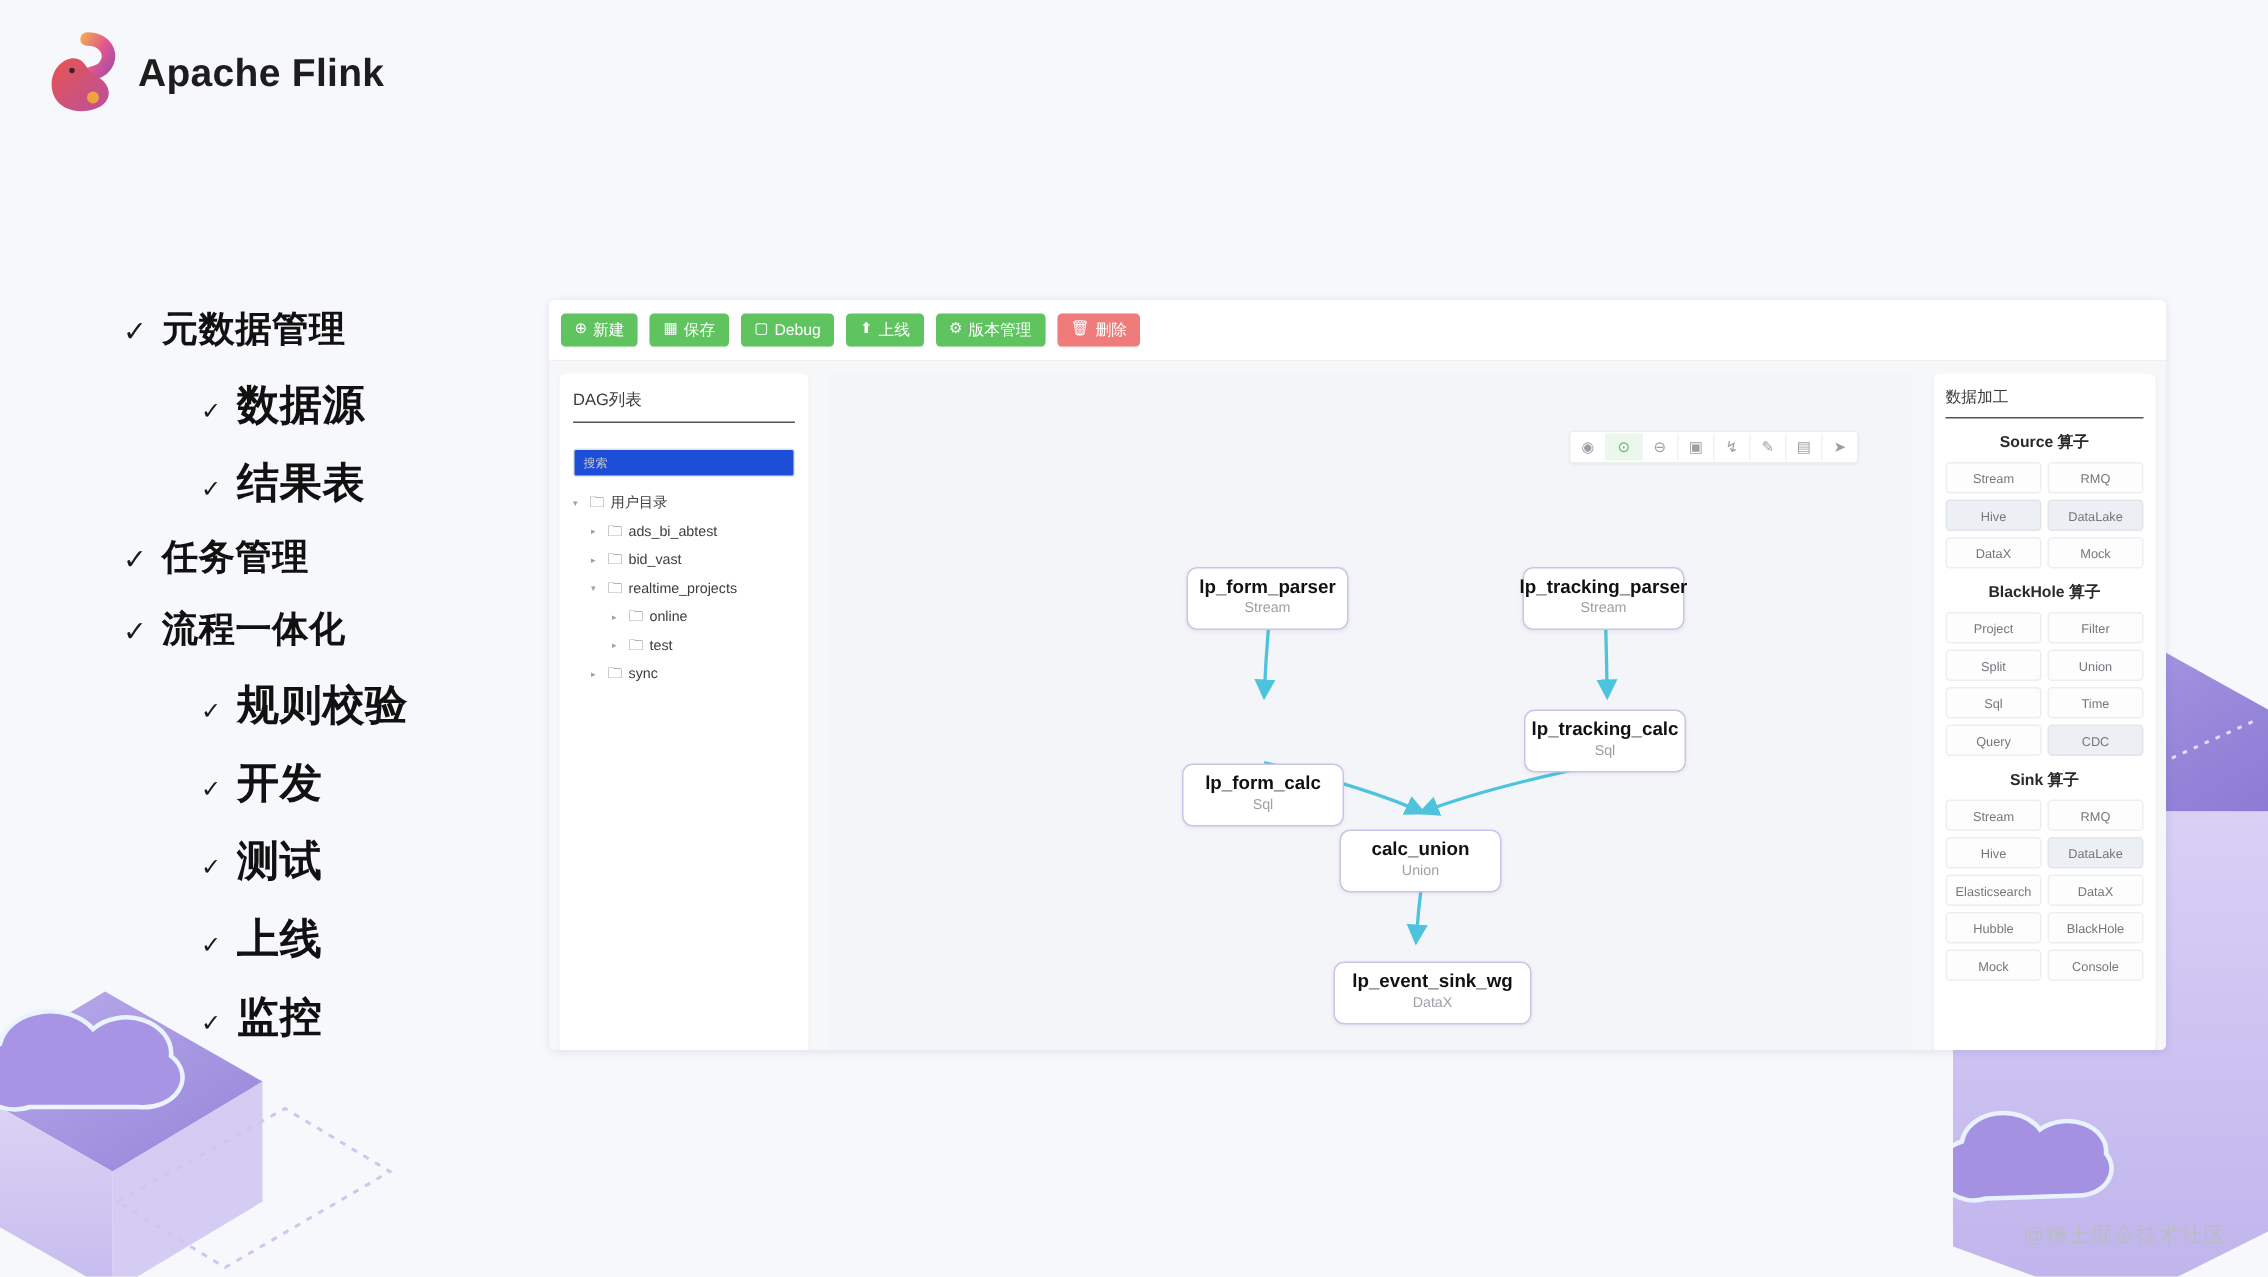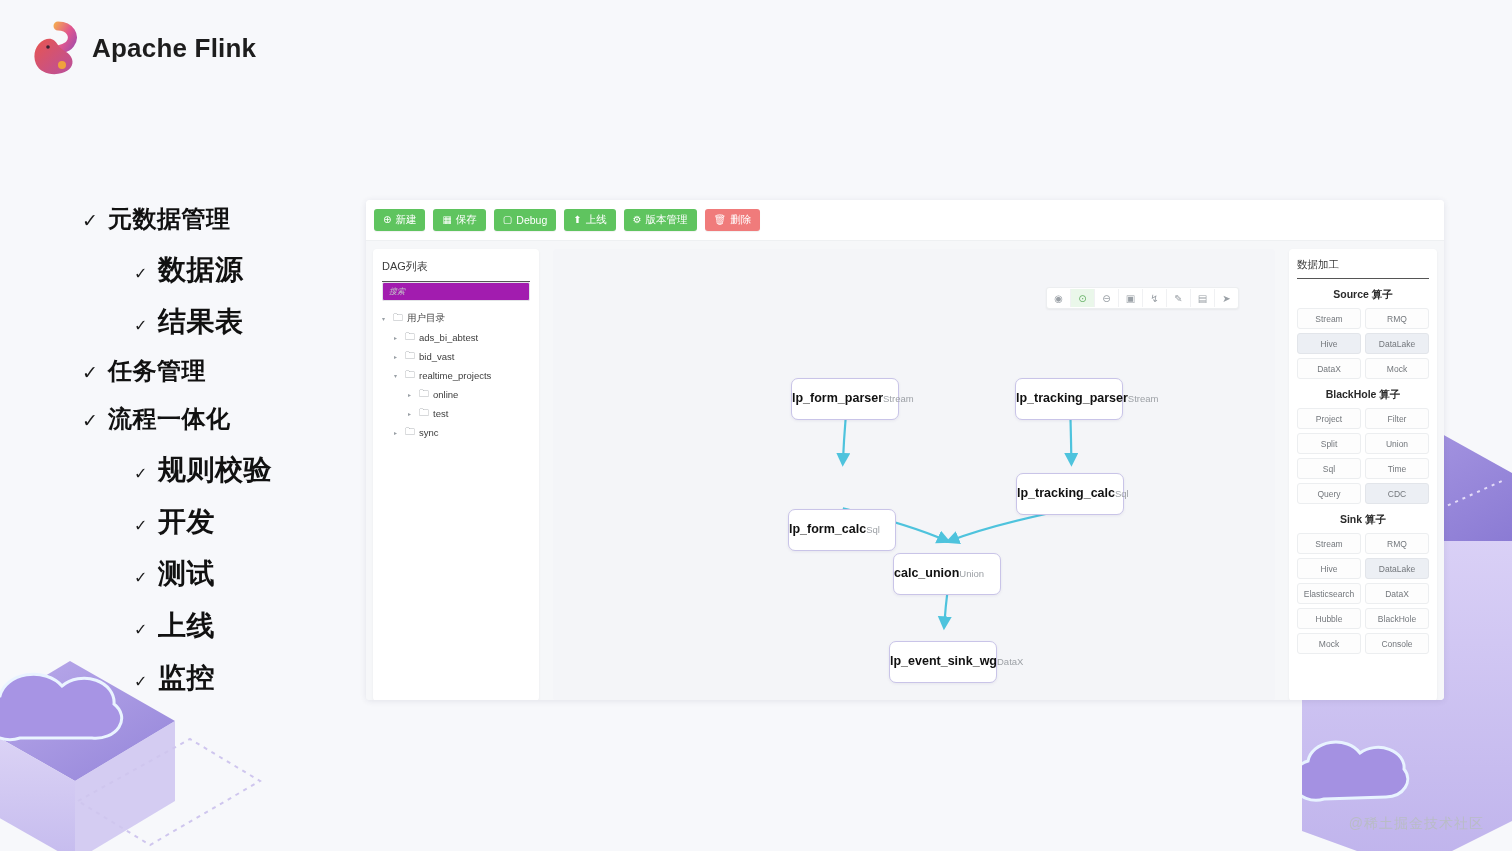--- a/index.html
+++ b/index.html
@@ -64,22 +64,22 @@
 
   .app-body{display:flex;height:460px;padding:8px 7px 0 7px;box-sizing:border-box;gap:14px;background:#f6f7f9;}
 
   
   .dag-panel{
     width:166px;background:#fff;border-radius:4px;padding:10px 9px;box-sizing:border-box;
     box-shadow:0 1px 3px rgba(0,0,0,.05);
   }
   .dag-title{font-size:11px;color:#3b3b3b;padding-bottom:7px;border-bottom:1px solid #555;}
   .dag-search{
-    margin-top:0;height:17px;border:1px solid #e2e4e7;border-radius:2px;
-    display:flex;align-items:center;padding:0 6px;background:#a21caf;font-style:italic;
+    margin-top:17px;height:17px;border:1px solid #e2e4e7;border-radius:2px;
+    display:flex;align-items:center;padding:0 6px;background:#1d4ed8;
   }
   .dag-search span{font-size:8px;color:#c3c5c8;}
   .tree{margin-top:8px;}
   .tnode{display:flex;align-items:center;gap:4px;height:19px;font-size:9.5px;color:#3c3c3c;white-space:nowrap;}
   .tnode .arrow{font-size:6px;color:#9aa0a6;width:7px;display:inline-block;}
   .tnode .folder{color:#6b7177;font-size:10px;}
   .ind1{padding-left:12px;}
   .ind2{padding-left:26px;}
 
   
@@ -100,21 +100,21 @@
     width:23px;height:18px;display:flex;align-items:center;justify-content:center;
     border-right:1px solid #f0f1f3;color:#9aa0a6;font-size:10px;
   }
   .ctool:last-child{border-right:none;}
   .ctool.active{background:#eaf7ea;color:#6ab36a;}
 
   .graph{position:absolute;inset:24px 0 0 0;}
   .node{
     position:absolute;background:#fff;border:1px solid #c9c4e8;border-radius:7px;
     box-shadow:0 1px 3px rgba(60,50,120,.08);
-    display:flex;flex-direction:row;align-items:center;
+    display:flex;flex-direction:column;align-items:center;justify-content:center;
     box-sizing:border-box;
   }
   .node .nm{font-size:12.5px;font-weight:bold;color:#111;white-space:nowrap;line-height:1.1;}
   .node .ty{font-size:9.5px;color:#9da1a6;line-height:1.3;margin-top:1px;}
 
   
   .op-panel{
     width:148px;background:#fff;border-radius:4px;padding:9px 8px;box-sizing:border-box;
     box-shadow:0 1px 3px rgba(0,0,0,.05);
   }
@@ -360,21 +360,21 @@
                 <div class="ty">Sql</div>
               </div>
               <div class="node" style="left: 463px; top: 200px; width: 108px; height: 42px;">
                 <div class="nm">lp_tracking_calc</div>
                 <div class="ty">Sql</div>
               </div>
               <div class="node" style="left: 340px; top: 280px; width: 108px; height: 42px;">
                 <div class="nm">calc_union</div>
                 <div class="ty">Union</div>
               </div>
-              <div class="node" style="left: 336px; top: 368px; width: 108px; height: 42px;">
+              <div class="node" style="left: 336px; top: 368px; width: 132px; height: 42px;">
                 <div class="nm">lp_event_sink_wg</div>
                 <div class="ty">DataX</div>
               </div>
             </div>
         </div>
       </div>
 
       <div class="op-panel">
         <div class="op-title">数据加工</div>
         <div id="op-groups">

